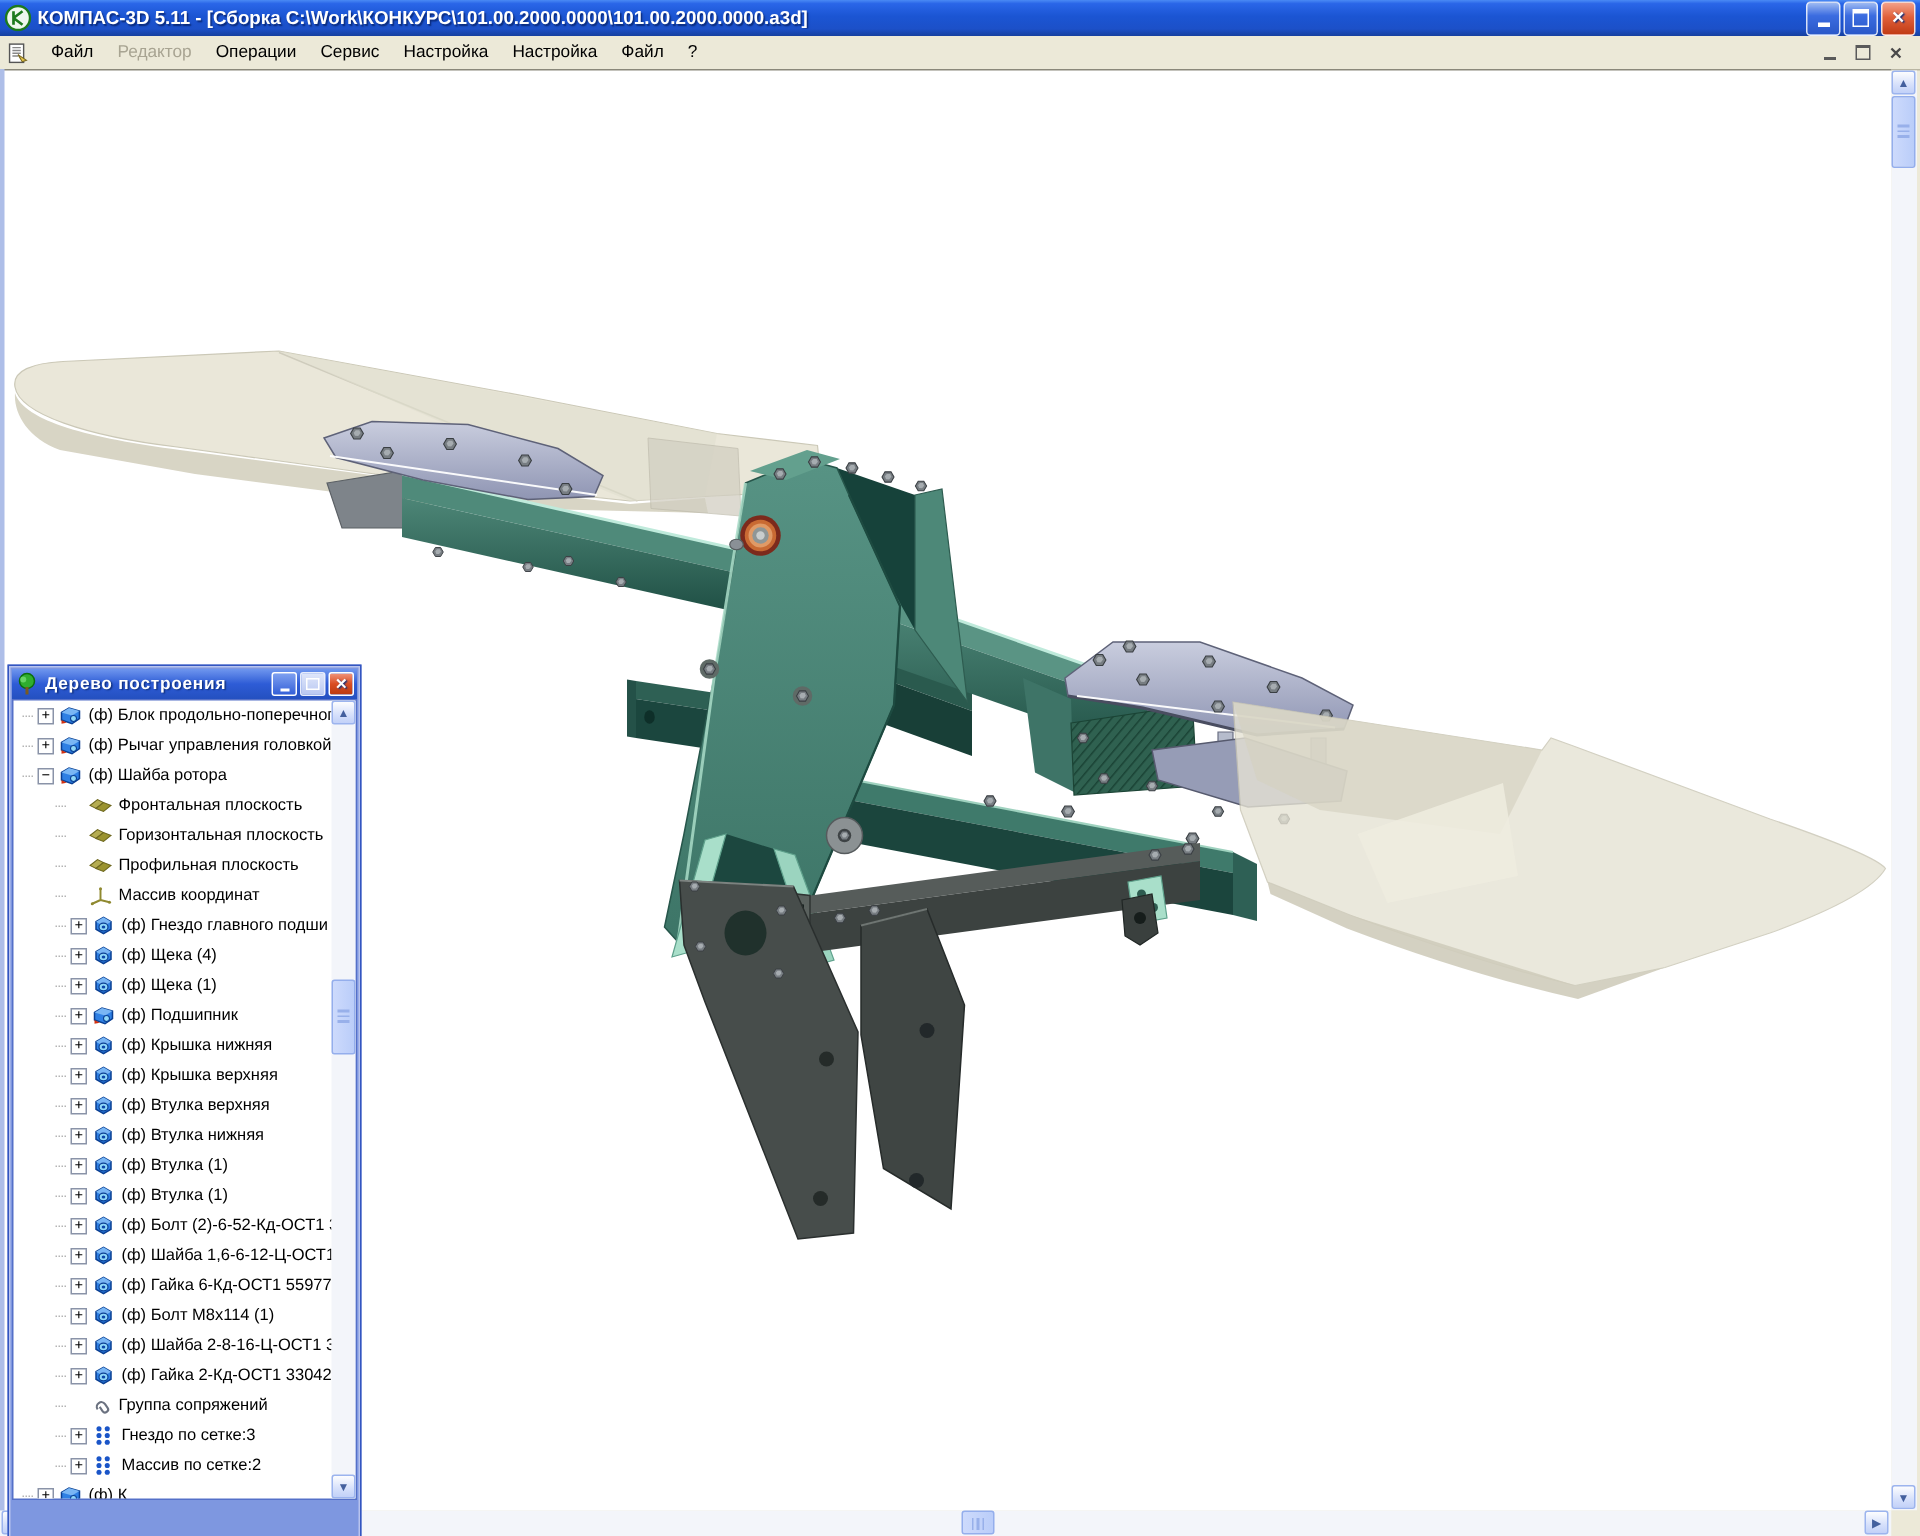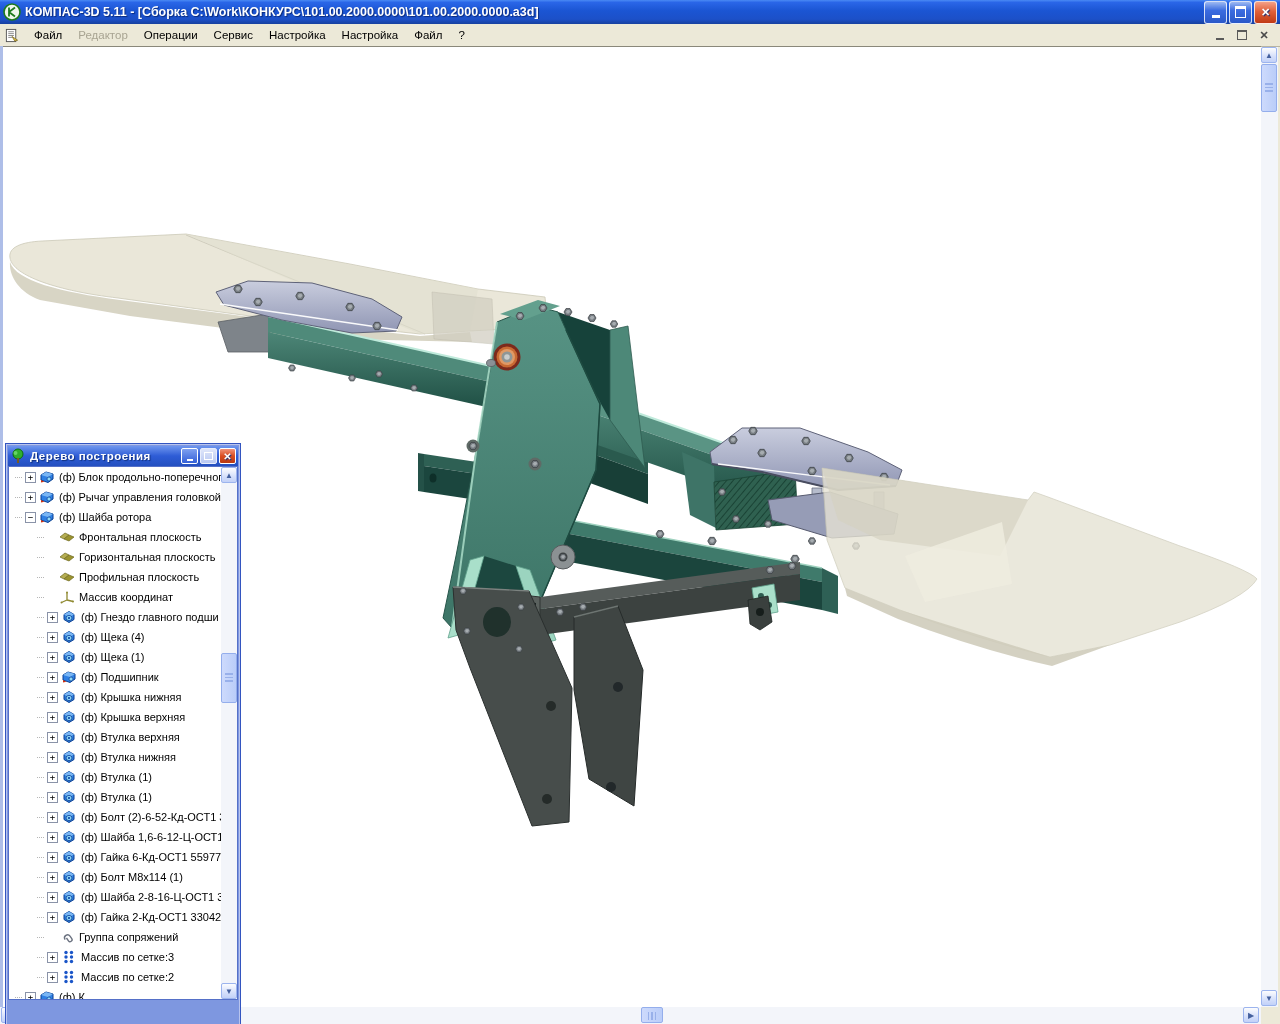--- a/index.html
+++ b/index.html
@@ -548,21 +548,21 @@
           </svg>
           <span class="t-label">Группа сопряжений</span>
         </div>
         <div class="trow">
           <span class="t-ind" style="width: 28px;"></span>
           <span class="t-dots"></span>
           <span class="t-exp">+</span>
           <svg class="t-icon" viewBox="0 0 16 16">
             <use href="#sym-array"></use>
           </svg>
-          <span class="t-label">Массив по сетке:3</span>
+          <span class="t-label">Гнездо по сетке:3</span>
         </div>
         <div class="trow">
           <span class="t-ind" style="width: 28px;"></span>
           <span class="t-dots"></span>
           <span class="t-exp">+</span>
           <svg class="t-icon" viewBox="0 0 16 16">
             <use href="#sym-array"></use>
           </svg>
           <span class="t-label">Массив по сетке:2</span>
         </div>

